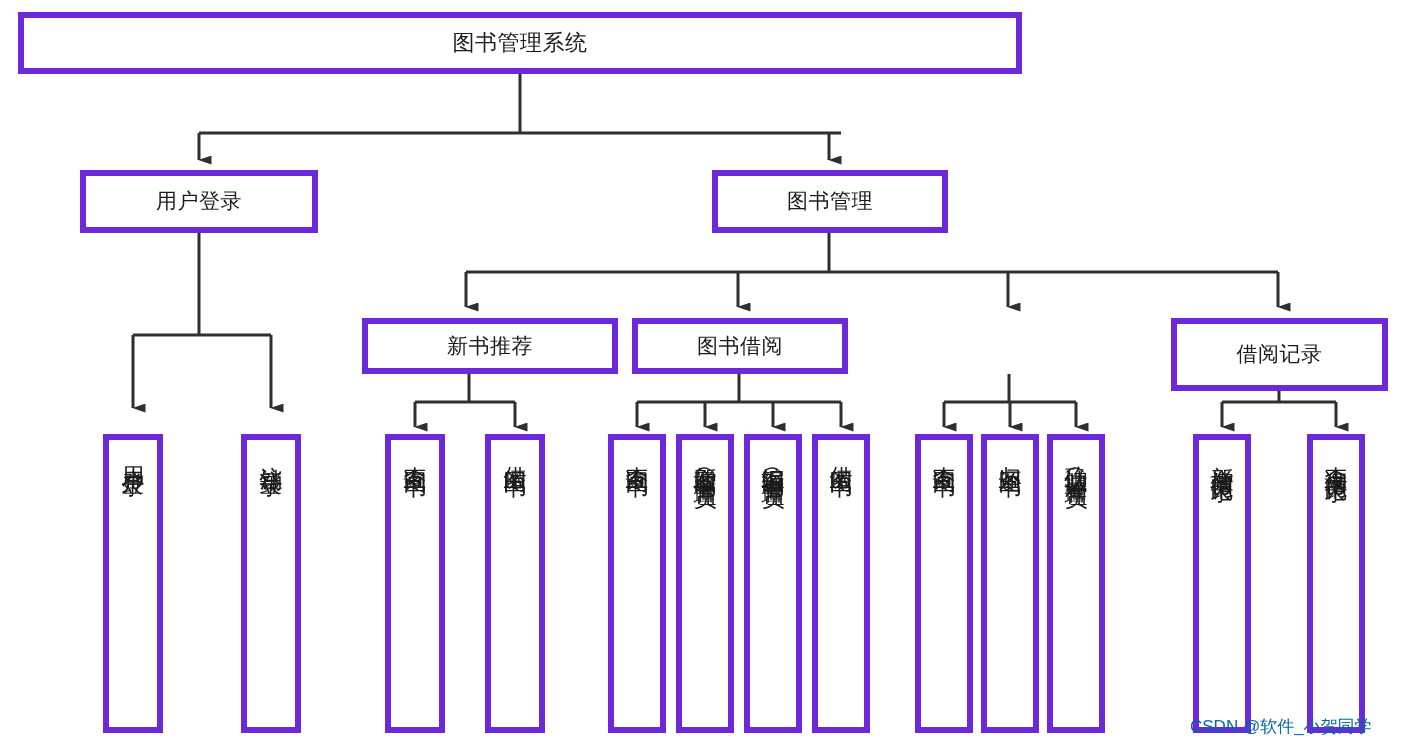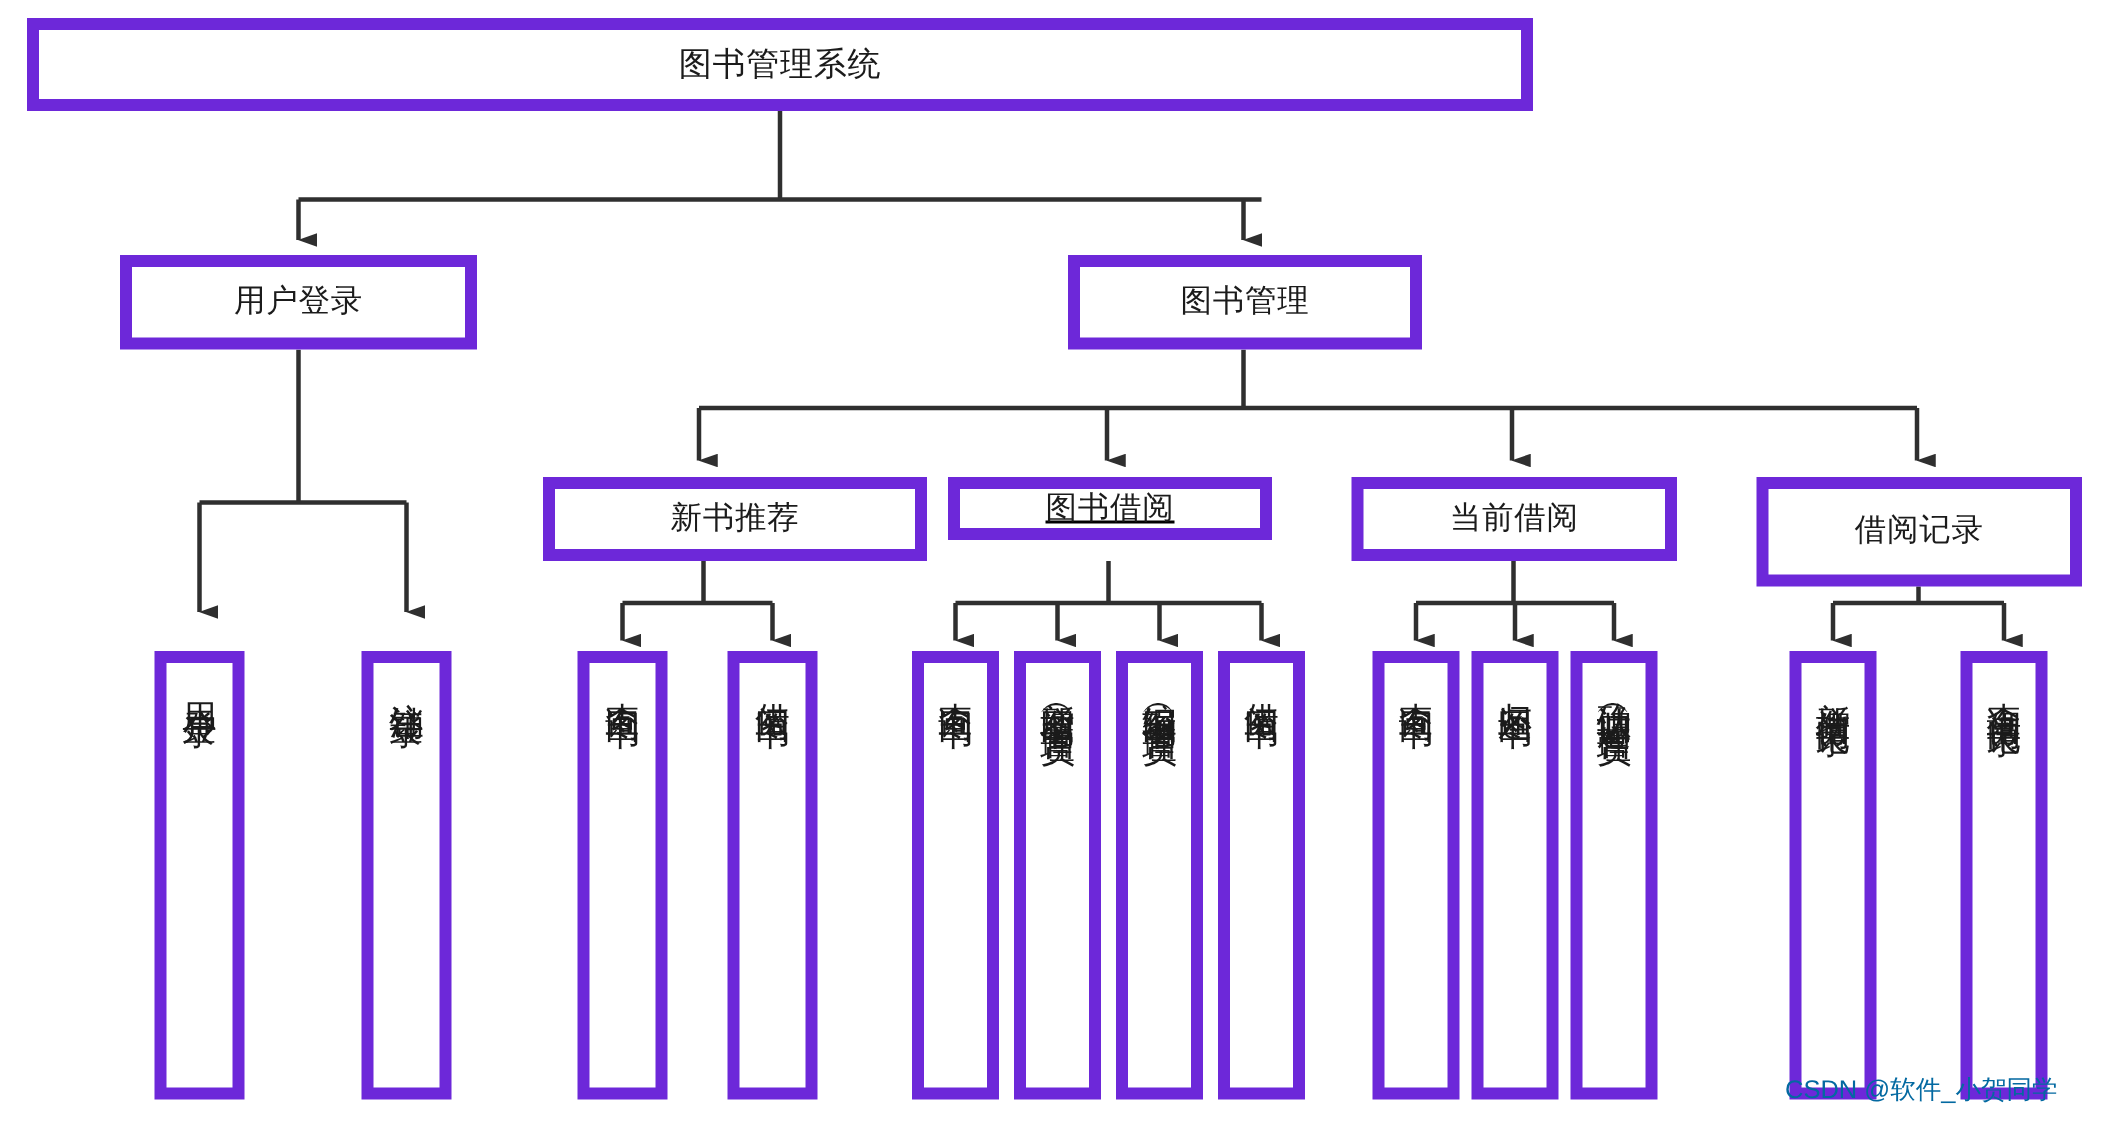--- a/index.html
+++ b/index.html
@@ -22,21 +22,21 @@
     left: 0;
     top: 0;
     width: 1405px;
     height: 747px;
     pointer-events: none;
   }
   .node {
     position: absolute;
     box-sizing: border-box;
     background: #ffffff;
-    border: 8px solid #6d28d9;
+    border: 6px solid #6d28d9;
     display: flex;
     align-items: center;
     justify-content: center;
     text-align: center;
   }
   .node .label {
     color: #1b1b1b;
     line-height: 1.18;
     letter-spacing: 0.5px;
     user-select: none;
@@ -128,25 +128,22 @@
   <div class="node horiz" style="left:80px; top:170px; width:238px; height:63px;">
     <span class="label">用户登录</span>
   </div>
   <div class="node horiz" style="left:712px; top:170px; width:236px; height:63px;">
     <span class="label">图书管理</span>
   </div>
 
   <div class="node horiz" style="left:362px; top:318px; width:256px; height:56px;">
     <span class="label">新书推荐</span>
   </div>
-  <div class="node horiz" style="left:632px; top:318px; width:216px; height:42px;text-decoration:underline;">
+  <div class="node horiz" style="left:632px; top:318px; width:216px; height:56px;">
     <span class="label">图书借阅</span>
-  </div>
-  <div class="node horiz" style="left:901px; top:318px; width:217px; height:56px;">
-    <span class="label">当前借阅</span>
   </div>
   <div class="node horiz" style="left:1171px; top:318px; width:217px; height:73px;">
     <span class="label">借阅记录</span>
   </div>
 
   <div class="node vert" style="left:103px; top:434px; width:60px; height:299px;">
     <span class="label">用户登录</span>
   </div>
   <div class="node vert" style="left:241px; top:434px; width:60px; height:299px;">
     <span class="label">注销登录</span>

